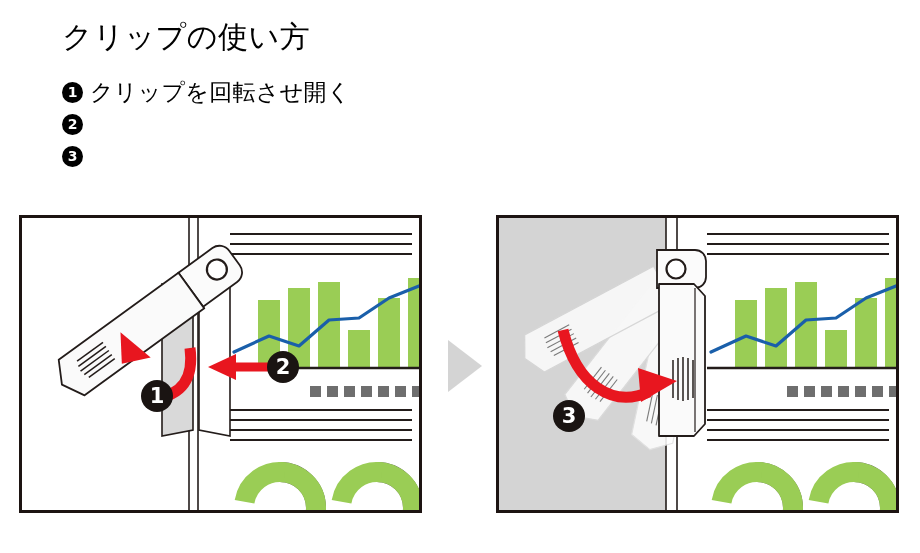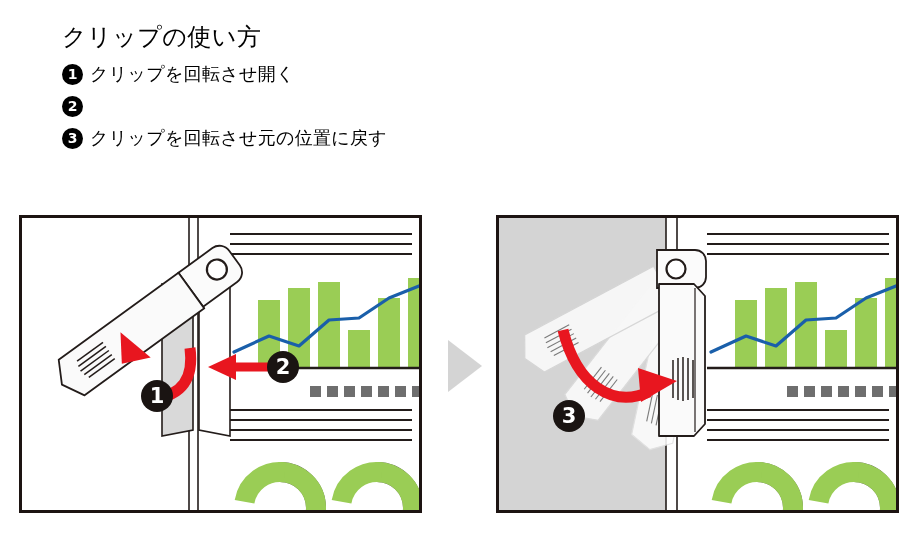--- a/index.html
+++ b/index.html
@@ -17,26 +17,26 @@
   }
 
   
   #instructions {
     position: absolute;
     left: 62px;
     top: 18px;
     width: 700px;
   }
   #heading-title {
-    font-size: 24px;
+    font-size: 30px;
     line-height: 38px;
     font-weight: 400;
     letter-spacing: 0.5px;
     color: #000;
-    margin: 0 0 2px 0;
+    margin: 0 0 20px 0;
     white-space: nowrap;
   }
   .step-line {
     display: flex;
     align-items: center;
     height: 32px;
     white-space: nowrap;
   }
   .step-bullet {
     width: 21px;
@@ -46,21 +46,21 @@
     color: #fff;
     font-size: 14px;
     font-weight: 700;
     line-height: 21px;
     text-align: center;
     flex: 0 0 auto;
     margin-right: 7px;
     font-family: "DejaVu Sans", sans-serif;
   }
   .step-text {
-    font-size: 18px;
+    font-size: 23px;
     line-height: 30px;
     letter-spacing: 0.3px;
   }
 
   
   #figure {
     position: absolute;
     left: 0;
     top: 208px;
     width: 920px;
@@ -99,21 +99,20 @@
     <span class="step-bullet">1</span>
     <span class="step-text">クリップを回転させ開く</span>
   </div>
 
   <div class="step-line">
     <span class="step-bullet">2</span>
   </div>
 
   <div class="step-line">
     <span class="step-bullet">3</span>
-    <span class="step-text">クリップを回転させ元の位置に戻す</span>
   </div>
 </div>
 
 <div id="figure">
 
   <div class="panel" id="panel-left">
     <svg class="panel-svg" viewBox="0 0 397 292" preserveAspectRatio="none">
       <defs>
         <clipPath id="clipLeftPanel">
             <rect x="0" y="0" width="397" height="292"></rect>

